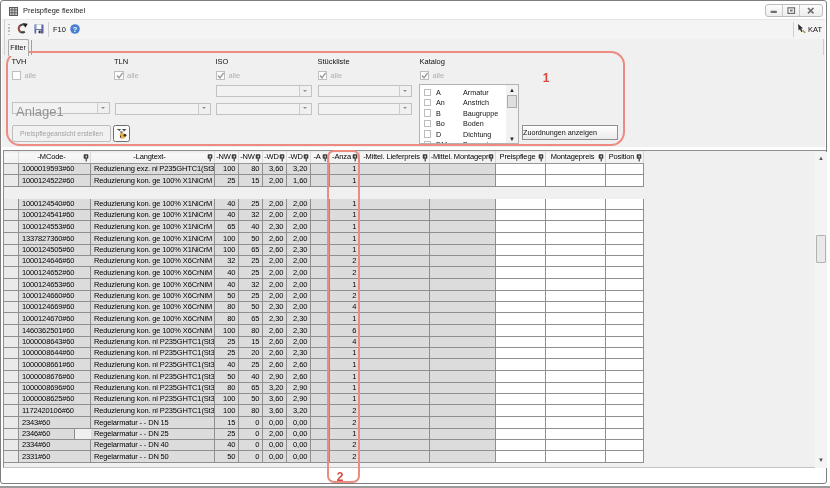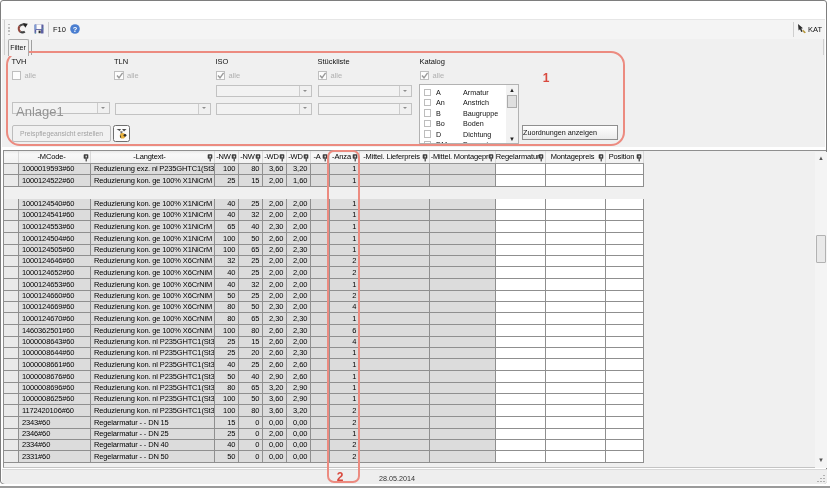--- a/index.html
+++ b/index.html
@@ -104,20 +104,37 @@
     radial-gradient(circle at 4px 4.5px, #b0b0b0 1px, transparent 1.1px),
     radial-gradient(circle at 7px 7.5px, #b0b0b0 1px, transparent 1.1px),
     radial-gradient(circle at 4px 7.5px, #b0b0b0 1px, transparent 1.1px),
     radial-gradient(circle at 1px 7.5px, #b0b0b0 1px, transparent 1.1px);
 }
 </style></head>
 <body>
 <div id="scr">
 <div id="botstrip"></div>
 <div id="win">
+  <div id="title">
+    <svg id="ticon" width="9" height="9" viewBox="0 0 9 9">
+      <rect x="0.5" y="0.5" width="8" height="8" fill="#cfcfcf" stroke="#585858"></rect>
+      <path d="M0.5 3 H8.5 M0.5 5.8 H8.5 M3 0.5 V8.5 M5.8 0.5 V8.5" stroke="#585858" stroke-width="0.9"></path>
+    </svg>
+    <span id="ttext">Preispflege flexibel</span>
+    <div id="winbtns">
+      <div class="sep" style="left:16px;"></div>
+      <div class="sep" style="left:33px;"></div>
+      <svg width="56" height="11" viewBox="0 0 56 11" style="position:absolute;left:0;top:0;">
+        <rect x="4.5" y="5.8" width="6.5" height="2.2" rx="1" fill="#6e6e6e"></rect>
+        <rect x="22" y="2.8" width="6.5" height="5.6" fill="none" stroke="#6e6e6e" stroke-width="1.2"></rect>
+        <rect x="24" y="4.6" width="2.6" height="1.8" fill="#6e6e6e"></rect>
+        <path d="M42 3 L47.5 8.3 M47.5 3 L42 8.3" stroke="#6e6e6e" stroke-width="1.7"></path>
+      </svg>
+    </div>
+  </div>
   <div id="toolbar">
     <div id="grip"></div>
     <svg width="11" height="11" viewBox="0 0 11 11" style="position:absolute;left:15px;top:3px;">
       <path d="M8.8 2.6 A4.1 4.1 0 0 0 2.6 3.2" fill="none" stroke="#4a4a4a" stroke-width="2.2"></path>
       <path d="M2.6 3.2 A4.1 4.1 0 0 0 3.4 8.9" fill="none" stroke="#93473d" stroke-width="2.2"></path>
       <path d="M3.4 8.9 A4.1 4.1 0 0 0 7.8 8.6" fill="none" stroke="#3f3f3f" stroke-width="2.2"></path>
       <path d="M6.1 0.3 L10.8 0.8 L8.3 4.8 Z" fill="#222"></path>
     </svg>
     <svg width="10" height="10" viewBox="0 0 10 10" style="position:absolute;left:32px;top:3.5px;">
       <path d="M1 0.5 H9 Q9.5 0.5 9.5 1 V9 Q9.5 9.5 9 9.5 H1 Q0.5 9.5 0.5 9 V1 Q0.5 0.5 1 0.5 Z" fill="#5c60a2"></path>
@@ -293,21 +310,21 @@
             <div class="hc" style="left:356px;width:70px;"><span class="ht">-Mittel. Lieferpreis</span><svg class="pin" width="6" height="9" viewBox="0 0 6 9">
                 <rect x="0.7" y="1.2" width="4.6" height="4.6" rx="0.8" fill="#3b3b3b"></rect>
                 <rect x="2.5" y="2.6" width="1.4" height="1.8" fill="#e8e8e8"></rect>
                 <rect x="2.6" y="5.8" width="1.2" height="2.6" fill="#3b3b3b"></rect>
               </svg></div>
             <div class="hc" style="left:426px;width:66px;"><span class="ht">-Mittel. Montagepr</span><svg class="pin" width="6" height="9" viewBox="0 0 6 9">
                 <rect x="0.7" y="1.2" width="4.6" height="4.6" rx="0.8" fill="#3b3b3b"></rect>
                 <rect x="2.5" y="2.6" width="1.4" height="1.8" fill="#e8e8e8"></rect>
                 <rect x="2.6" y="5.8" width="1.2" height="2.6" fill="#3b3b3b"></rect>
               </svg></div>
-            <div class="hc" style="left:492px;width:50px;"><span class="ht">Regelarmatur</span><svg class="pin" width="6" height="9" viewBox="0 0 6 9">
+            <div class="hc" style="left:492px;width:50px;"><span class="ht">Preispflege</span><svg class="pin" width="6" height="9" viewBox="0 0 6 9">
                 <rect x="0.7" y="1.2" width="4.6" height="4.6" rx="0.8" fill="#3b3b3b"></rect>
                 <rect x="2.5" y="2.6" width="1.4" height="1.8" fill="#e8e8e8"></rect>
                 <rect x="2.6" y="5.8" width="1.2" height="2.6" fill="#3b3b3b"></rect>
               </svg></div>
             <div class="hc" style="left:542px;width:60px;"><span class="ht">Montagepreis</span><svg class="pin" width="6" height="9" viewBox="0 0 6 9">
                 <rect x="0.7" y="1.2" width="4.6" height="4.6" rx="0.8" fill="#3b3b3b"></rect>
                 <rect x="2.5" y="2.6" width="1.4" height="1.8" fill="#e8e8e8"></rect>
                 <rect x="2.6" y="5.8" width="1.2" height="2.6" fill="#3b3b3b"></rect>
               </svg></div>
             <div class="hc" style="left:602px;width:38px;"><span class="ht">Position</span><svg class="pin" width="6" height="9" viewBox="0 0 6 9">
@@ -407,21 +424,21 @@
             <i class="g r" style="left:307px;width:19px;"></i>
             <i class="g r" style="left:326px;width:30px;">1</i>
             <i class="g r" style="left:356px;width:70px;"></i>
             <i class="g r" style="left:426px;width:66px;"></i>
             <i class="w r" style="left:492px;width:50px;"></i>
             <i class="w r" style="left:542px;width:60px;"></i>
             <i class="w r" style="left:602px;width:38px;"></i>
           </div>
           <div class="grow" style="top:82px;height:12px;line-height:11px;">
             <i class="rh" style="left:0px;width:15px;"></i>
-            <i class="g l" style="left:15px;width:72px;">1000124504#60</i>
+            <i class="g l" style="left:15px;width:72px;">1337827360#60</i>
             <i class="g l" style="left:87px;width:124px;">Reduzierung kon. ge 100% X1NiCrM</i>
             <i class="g r" style="left:211px;width:24px;">100</i>
             <i class="g r" style="left:235px;width:24px;">50</i>
             <i class="g r" style="left:259px;width:24px;">2,60</i>
             <i class="g r" style="left:283px;width:24px;">2,00</i>
             <i class="g r" style="left:307px;width:19px;"></i>
             <i class="g r" style="left:326px;width:30px;">1</i>
             <i class="g r" style="left:356px;width:70px;"></i>
             <i class="g r" style="left:426px;width:66px;"></i>
             <i class="w r" style="left:492px;width:50px;"></i>
@@ -679,21 +696,21 @@
             <i class="g r" style="left:307px;width:19px;"></i>
             <i class="g r" style="left:326px;width:30px;">2</i>
             <i class="g r" style="left:356px;width:70px;"></i>
             <i class="g r" style="left:426px;width:66px;"></i>
             <i class="w r" style="left:492px;width:50px;"></i>
             <i class="w r" style="left:542px;width:60px;"></i>
             <i class="w r" style="left:602px;width:38px;"></i>
           </div>
           <div class="grow" style="top:278px;height:11px;line-height:10px;">
             <i class="rh" style="left:0px;width:15px;"></i>
-            <i class="g l" style="left:15px;width:72px;">2346#60</i>
+            <i class="g l" style="left:15px;width:56px;">2346#60</i>
             <i class="g l" style="left:87px;width:124px;">Regelarmatur - - DN 25</i>
             <i class="g r" style="left:211px;width:24px;">25</i>
             <i class="g r" style="left:235px;width:24px;">0</i>
             <i class="g r" style="left:259px;width:24px;">2,00</i>
             <i class="g r" style="left:283px;width:24px;">0,00</i>
             <i class="g r" style="left:307px;width:19px;"></i>
             <i class="g r" style="left:326px;width:30px;">1</i>
             <i class="g r" style="left:356px;width:70px;"></i>
             <i class="g r" style="left:426px;width:66px;"></i>
             <i class="w r" style="left:492px;width:50px;"></i>
@@ -732,20 +749,16 @@
             <i class="w r" style="left:542px;width:60px;"></i>
             <i class="w r" style="left:602px;width:38px;"></i>
           </div>
     <div id="vscroll">
       <div class="va" style="top:1px;">▲</div>
       <div class="va" style="bottom:3px;">▼</div>
       <div id="vthumb"></div>
     </div>
    </div>
   </div>
-  <div id="status">
-        <span id="sdate">28.05.2014</span>
-        <div id="grip2"></div>
-      </div>
 </div>
 <div id="red2"></div>
 <div id="red2n">2</div>
 </div>
 
 </body></html>

